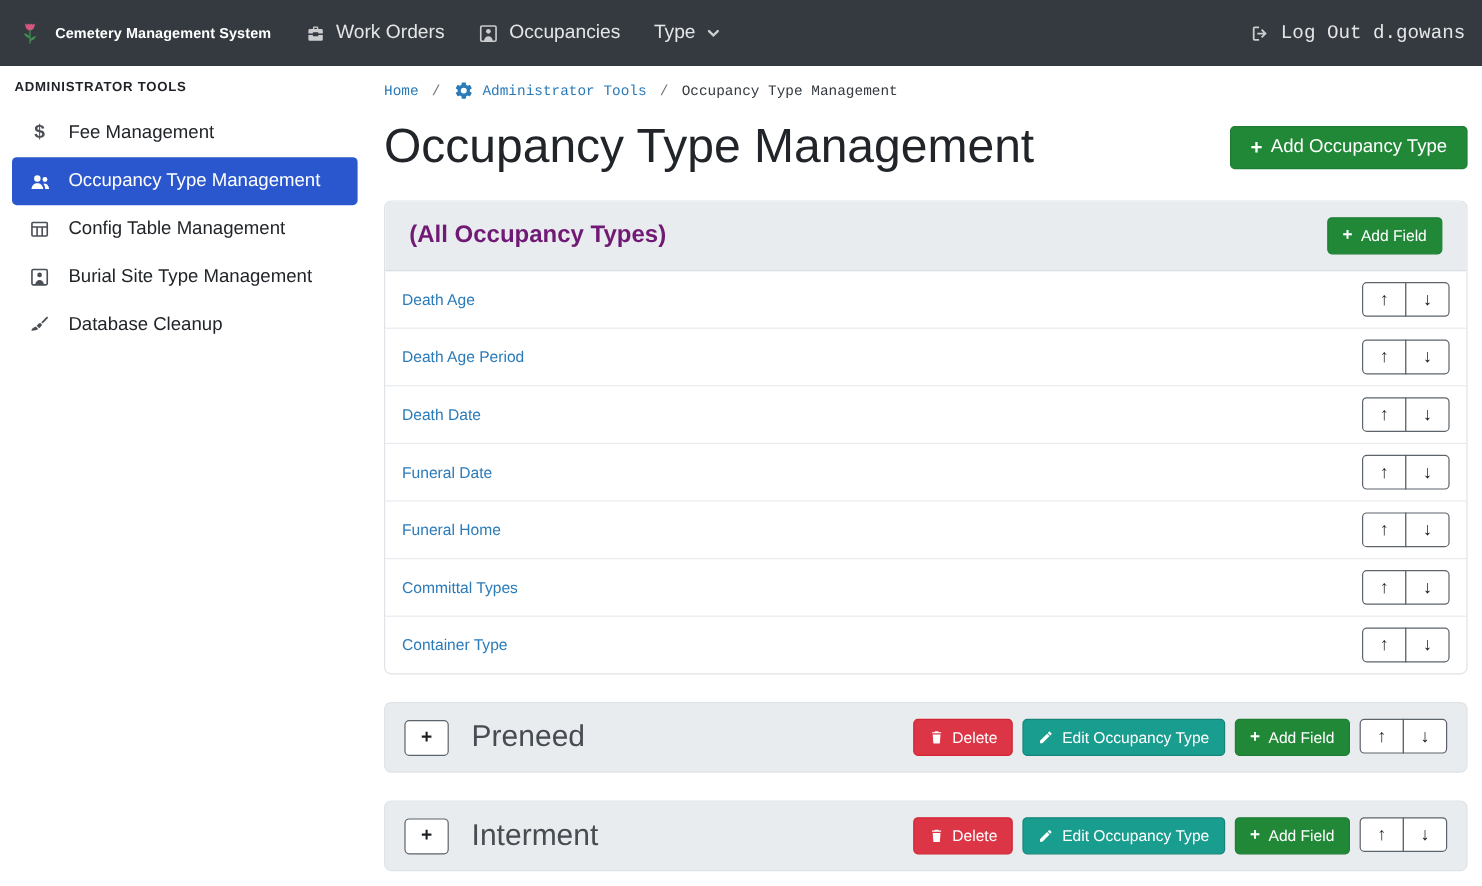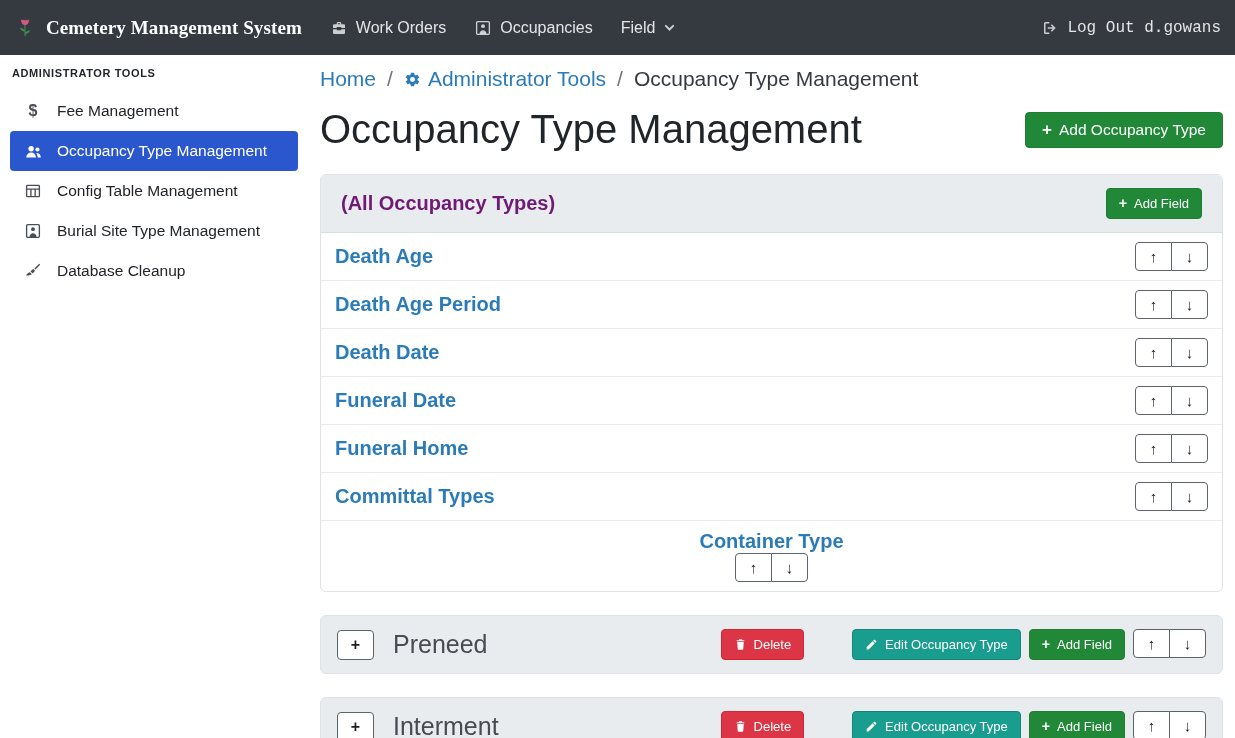--- a/index.html
+++ b/index.html
@@ -9,21 +9,21 @@
     background: #fff; color: #212529;
   }
   svg { display: block; }
 
   
   .navbar {
     height: 55px; background: var(--navbar-bg, #343a40);
     display: flex; align-items: center; padding: 0 14px;
   }
   .brand { display: flex; align-items: center; gap: 10px; color: #fff; text-decoration: none; cursor: pointer; }
-  .brand-title { font-size: 19px; font-weight: 700; letter-spacing: .1px; font-family: Liberation Serif, serif; }
+  .brand-title { font-size: 12px; font-weight: 700; letter-spacing: .1px; }
   .nav-links { display: flex; align-items: flex-end; margin-left: 28px; gap: 28px; }
   .nav-link {
     display: flex; align-items: center; gap: 8px; color: rgba(255,255,255,.87);
     font-size: 16px; text-decoration: none; cursor: pointer;
   }
   .nav-link .icn { color: rgba(255,255,255,.75); }
   .logout { margin-left: auto; font-family: Liberation Mono, monospace; }
 
   
   .layout { display: flex; height: 730px; }
@@ -41,39 +41,39 @@
     color: #212529; font-size: 15.5px;
   }
   .side-item .side-icn { width: 22px; display: flex; justify-content: center; color: #4a4f55; }
   .side-item.active { background: var(--sidebar-active-bg, #2b57ce); color: #fff; }
   .side-item.active .side-icn { color: #fff; }
   .dollar-glyph { font-size: 16px; font-weight: 700; }
 
   
   .main { flex: 1; padding: 12px 12px 0 12px; overflow: hidden; }
 
-  .breadcrumb { display: flex; align-items: center; font-size: 21px; }
+  .breadcrumb { display: flex; align-items: center; font-size: 12px; font-family: Liberation Mono, monospace; }
   .breadcrumb a { color: var(--link-blue, #2b7bb9); text-decoration: none; display: inline-flex; align-items: center; gap: 7px; cursor: pointer; }
   .breadcrumb .sep { color: #6c757d; margin: 0 11px; }
   .breadcrumb .current { color: #343a40; }
 
   .title-row { display: flex; align-items: center; justify-content: space-between; margin-top: 16px; }
   h1.page-title { font-size: 40px; font-weight: 500; color: #212529; }
 
   
   .btn {
     display: inline-flex; align-items: center; gap: 7px;
     border-radius: 4px; border: 1px solid transparent;
     color: #fff; cursor: pointer; font-family: inherit;
   }
   .btn-lg { font-size: 15.5px; padding: 8px 16px; }
   .btn-sm { font-size: 13px; padding: 7px 12px; }
   .btn-green { background: var(--success-green, #218838); border-color: #1e7e34; }
   .btn-red   { background: var(--danger-red, #dc3545); border-color: #d32535; }
-  .btn-teal  { background: var(--teal, #199d8f); border-color: #148578; margin-left: 40px; }
+  .btn-teal  { background: var(--teal, #199d8f); border-color: #148578; }
   .plus-glyph { font-weight: 700; font-size: 1.1em; line-height: 1; }
 
   .btn-group { display: inline-flex; }
   .btn-arrow {
     width: 37px; height: 29px; background: #fff; border: 1px solid #5c636a;
     color: #1b1e21; font-size: 15px; cursor: pointer; font-family: inherit;
     display: inline-flex; align-items: center; justify-content: center;
   }
   .btn-arrow.first { border-radius: 4px 0 0 4px; }
   .btn-arrow.last  { border-radius: 0 4px 4px 0; margin-left: -1px; }
@@ -85,22 +85,22 @@
   .card-header {
     background: var(--header-gray, #e9ecef); border-bottom: 1px solid #d8dee3;
     display: flex; align-items: center; justify-content: space-between;
     padding: 13px 20px;
   }
   .card-title { font-size: 20px; font-weight: 600; color: #701a75; }
   .field-row {
     display: flex; align-items: center; justify-content: space-between;
     padding: 9px 14px; border-bottom: 1px solid #e8ebee;
   }
-  .field-row:last-child { border-bottom: none; flex-direction: column; }
-  .field-link { color: var(--link-blue, #2b7bb9); font-weight: 700; font-size: 20px; text-decoration: none; cursor: pointer; }
+  .field-row:last-child { border-bottom: none; }
+  .field-link { color: var(--link-blue, #2b7bb9); font-weight: 400; font-size: 13px; text-decoration: none; cursor: pointer; }
 
   
   .section-card {
     margin-top: 23px; background: var(--header-gray, #e9ecef);
     border: 1px solid #dfe3e7; border-radius: 6px;
     display: flex; align-items: center; padding: 13px 16px;
   }
   .expand-btn {
     width: 37px; height: 30px; background: #fff; border: 1px solid #5c636a;
     border-radius: 4px; font-size: 16px; font-weight: 700; color: #1b1e21;
@@ -138,21 +138,21 @@
       <span class="icn">
         <svg viewBox="0 0 24 24" width="18" height="18" fill="none" stroke="currentColor" stroke-width="1.8">
           <rect x="3.5" y="3.5" width="17" height="17" rx="1.5"></rect>
           <circle cx="12" cy="9.5" r="2.6" fill="currentColor" stroke="none"></circle>
           <path d="M7.2 20c.4-3.2 2.2-5 4.8-5s4.4 1.8 4.8 5z" fill="currentColor" stroke="none"></path>
         </svg>
       </span>
       <span>Occupancies</span>
     </a>
     <a class="nav-link">
-      <span>Field</span>
+      <span>Type</span>
       <span class="icn">
         <svg viewBox="0 0 16 16" width="13" height="13" fill="none" stroke="currentColor" stroke-width="2.4" stroke-linecap="round">
           <path d="M3.5 6l4.5 4.5L12.5 6"></path>
         </svg>
       </span>
     </a>
   </div>
 
   <a class="nav-link logout">
     <span class="icn">

